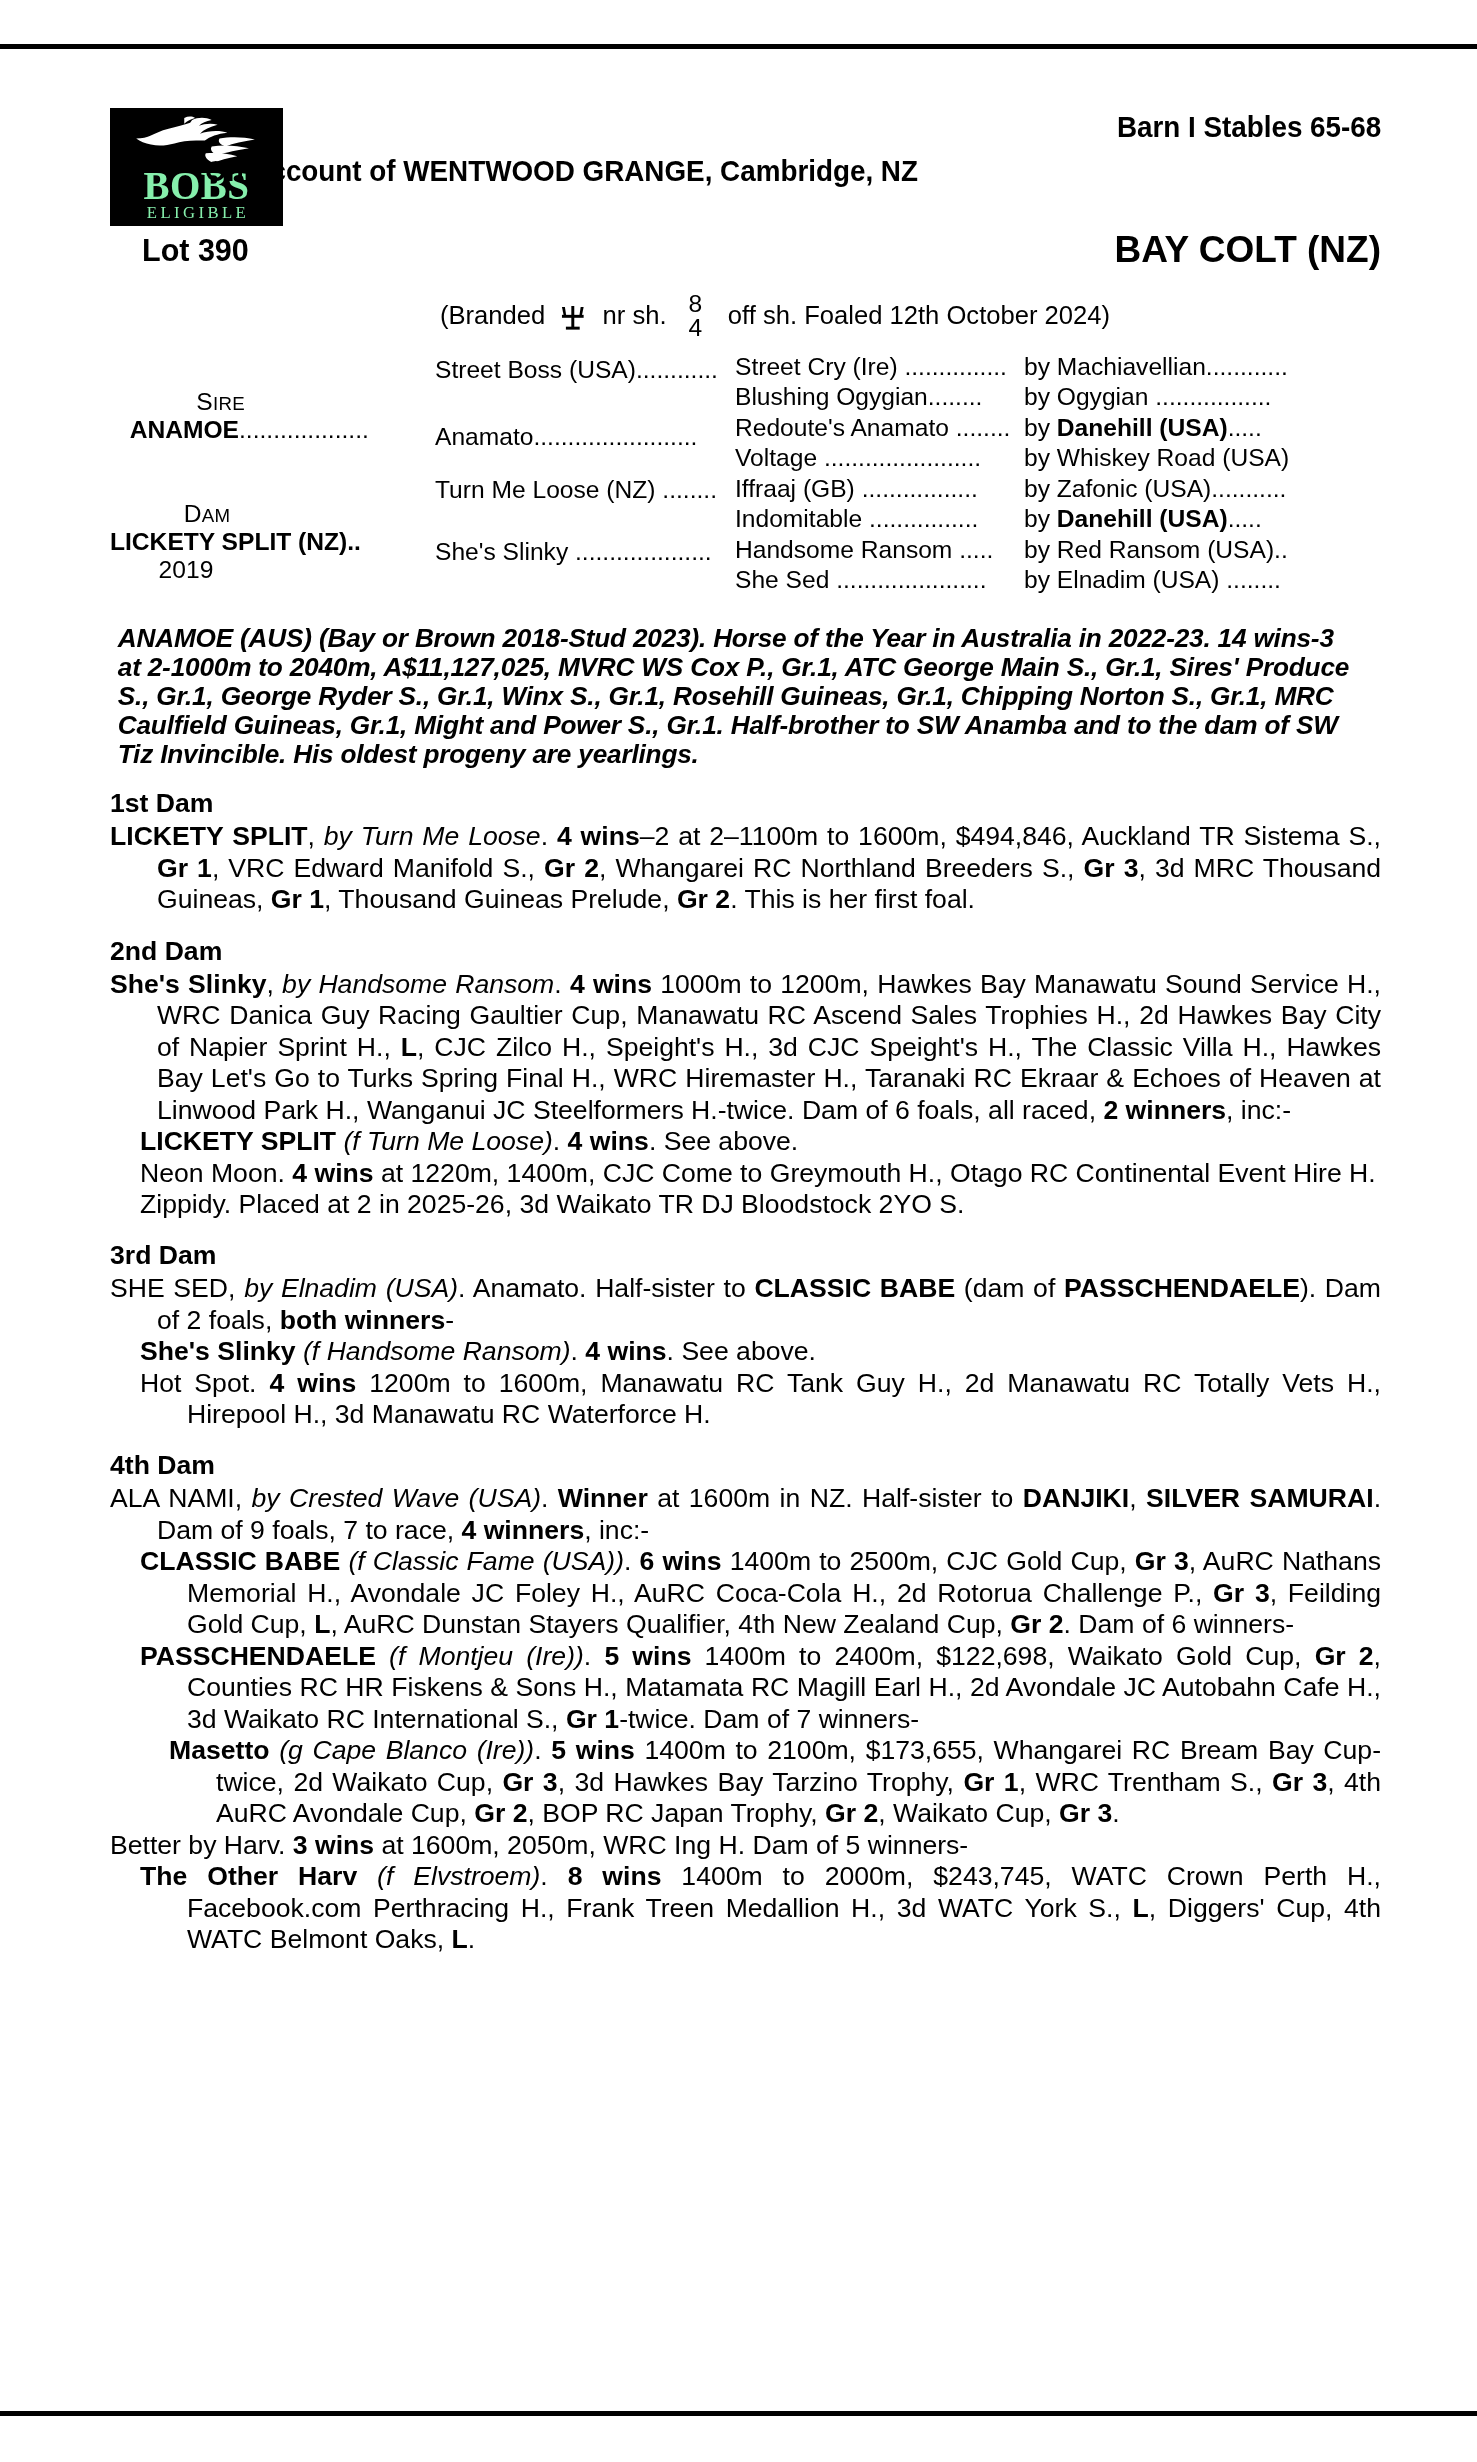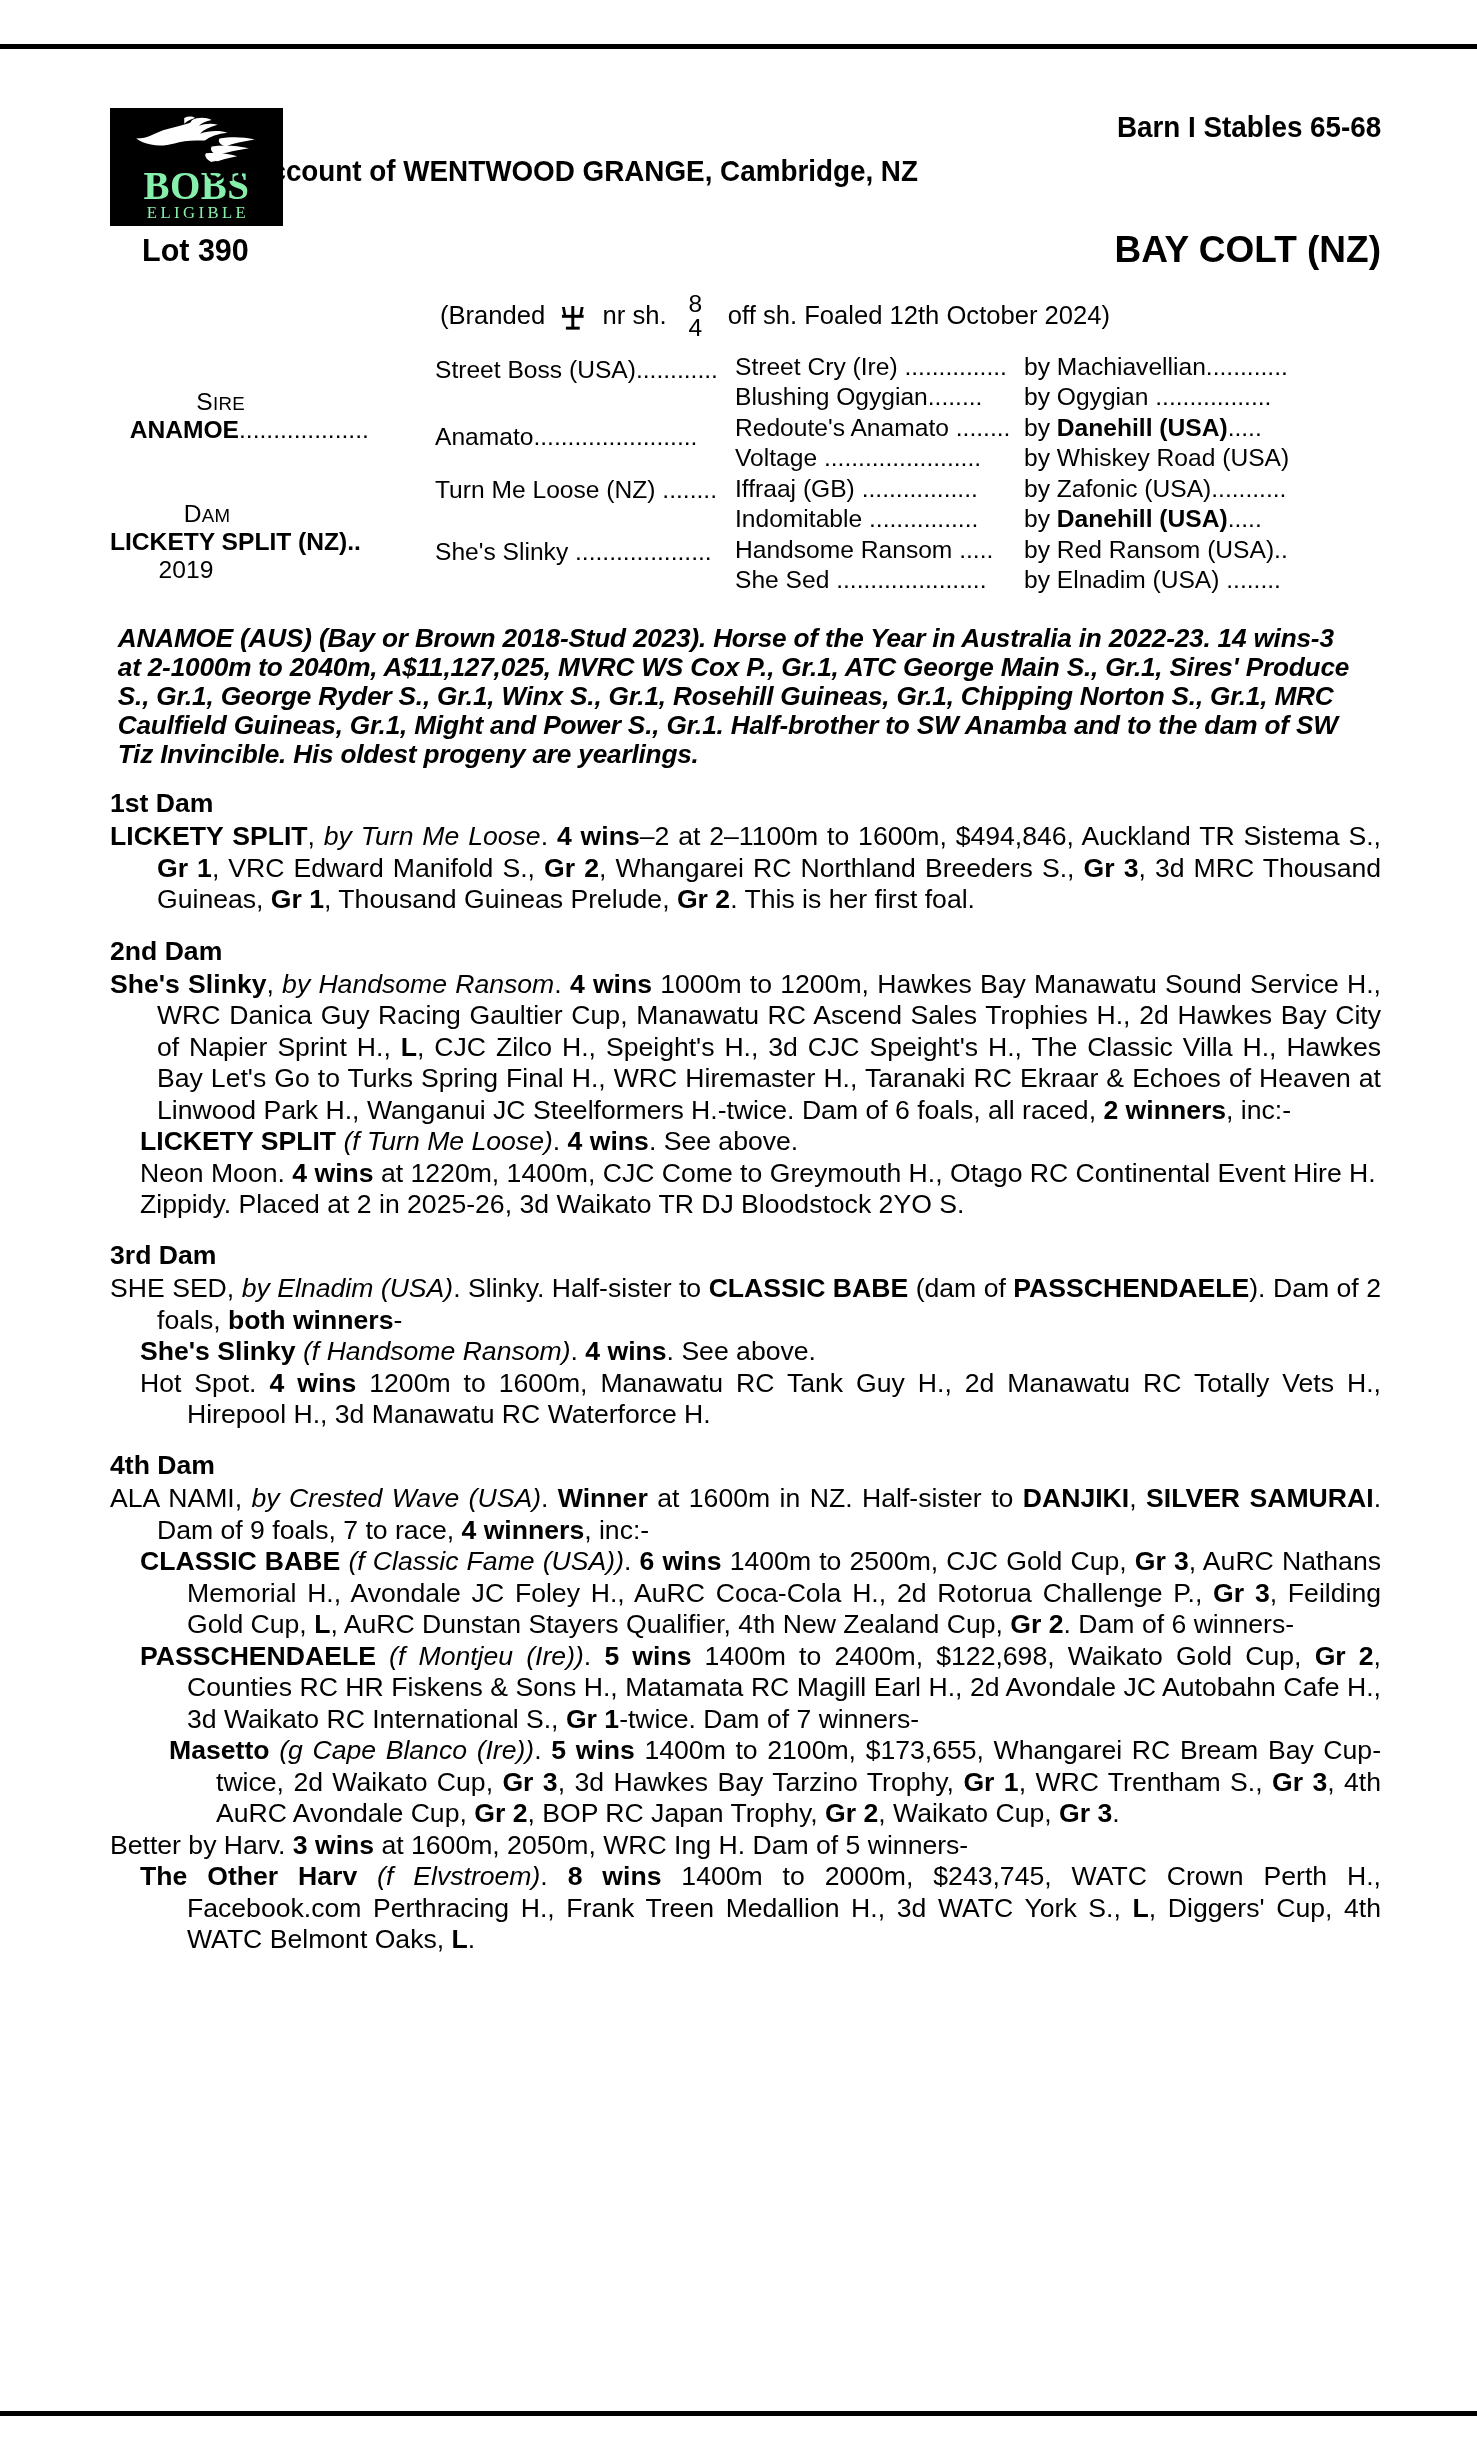--- a/index.html
+++ b/index.html
@@ -364,21 +364,21 @@
         </div>
         <div class="dam-section">
           <div class="dam-head">2nd Dam</div>
           <div class="entry hang1"><span class="b">She's Slinky</span><span>, </span><span class="i">by Handsome Ransom</span><span>. </span><span class="b">4 wins</span><span> 1000m to 1200m, Hawkes Bay Manawatu Sound Service H., WRC Danica Guy Racing Gaultier Cup, Manawatu RC Ascend Sales Trophies H., 2d Hawkes Bay City of Napier Sprint H., </span><span class="b">L</span><span>, CJC Zilco H., Speight's H., 3d CJC Speight's H., The Classic Villa H., Hawkes Bay Let's Go to Turks Spring Final H., WRC Hiremaster H., Taranaki RC Ekraar &amp; Echoes of Heaven at Linwood Park H., Wanganui JC Steelformers H.-twice. Dam of 6 foals, all raced, </span><span class="b">2 winners</span><span>, inc:-</span></div>
           <div class="entry hang2"><span class="b">LICKETY SPLIT</span><span> </span><span class="i">(f Turn Me Loose)</span><span>. </span><span class="b">4 wins</span><span>. See above.</span></div>
           <div class="entry hang2"><span>Neon Moon. </span><span class="b">4 wins</span><span> at 1220m, 1400m, CJC Come to Greymouth H., Otago RC Continental Event Hire H.</span></div>
           <div class="entry hang2"><span>Zippidy. Placed at 2 in 2025-26, 3d Waikato TR DJ Bloodstock 2YO S.</span></div>
         </div>
         <div class="dam-section">
           <div class="dam-head">3rd Dam</div>
-          <div class="entry hang1"><span>SHE SED</span><span>, </span><span class="i">by Elnadim (USA)</span><span>. Slinky. Half-sister to </span><span class="b">CLASSIC BABE</span><span> (dam of </span><span class="b">PASSCHENDAELE</span><span>). Dam of 2 foals, </span><span class="b">both winners</span><span>-</span></div>
+          <div class="entry hang1"><span>SHE SED</span><span>, </span><span class="i">by Elnadim (USA)</span><span>. Anamato. Half-sister to </span><span class="b">CLASSIC BABE</span><span> (dam of </span><span class="b">PASSCHENDAELE</span><span>). Dam of 2 foals, </span><span class="b">both winners</span><span>-</span></div>
           <div class="entry hang2"><span class="b">She's Slinky</span><span> </span><span class="i">(f Handsome Ransom)</span><span>. </span><span class="b">4 wins</span><span>. See above.</span></div>
           <div class="entry hang2"><span>Hot Spot. </span><span class="b">4 wins</span><span> 1200m to 1600m, Manawatu RC Tank Guy H., 2d Manawatu RC Totally Vets H., Hirepool H., 3d Manawatu RC Waterforce H.</span></div>
         </div>
         <div class="dam-section">
           <div class="dam-head">4th Dam</div>
           <div class="entry hang1"><span>ALA NAMI</span><span>, </span><span class="i">by Crested Wave (USA)</span><span>. </span><span class="b">Winner</span><span> at 1600m in NZ. Half-sister to </span><span class="b">DANJIKI</span><span>, </span><span class="b">SILVER SAMURAI</span><span>. Dam of 9 foals, 7 to race, </span><span class="b">4 winners</span><span>, inc:-</span></div>
           <div class="entry hang2"><span class="b">CLASSIC BABE</span><span> </span><span class="i">(f Classic Fame (USA))</span><span>. </span><span class="b">6 wins</span><span> 1400m to 2500m, CJC Gold Cup, </span><span class="b">Gr 3</span><span>, AuRC Nathans Memorial H., Avondale JC Foley H., AuRC Coca-Cola H., 2d Rotorua Challenge P., </span><span class="b">Gr 3</span><span>, Feilding Gold Cup, </span><span class="b">L</span><span>, AuRC Dunstan Stayers Qualifier, 4th New Zealand Cup, </span><span class="b">Gr 2</span><span>. Dam of 6 winners-</span></div>
           <div class="entry hang2"><span class="b">PASSCHENDAELE</span><span> </span><span class="i">(f Montjeu (Ire))</span><span>. </span><span class="b">5 wins</span><span> 1400m to 2400m, $122,698, Waikato Gold Cup, </span><span class="b">Gr 2</span><span>, Counties RC HR Fiskens &amp; Sons H., Matamata RC Magill Earl H., 2d Avondale JC Autobahn Cafe H., 3d Waikato RC International S., </span><span class="b">Gr 1</span><span>-twice. Dam of 7 winners-</span></div>
           <div class="entry hang3"><span class="b">Masetto</span><span> </span><span class="i">(g Cape Blanco (Ire))</span><span>. </span><span class="b">5 wins</span><span> 1400m to 2100m, $173,655, Whangarei RC Bream Bay Cup-twice, 2d Waikato Cup, </span><span class="b">Gr 3</span><span>, 3d Hawkes Bay Tarzino Trophy, </span><span class="b">Gr 1</span><span>, WRC Trentham S., </span><span class="b">Gr 3</span><span>, 4th AuRC Avondale Cup, </span><span class="b">Gr 2</span><span>, BOP RC Japan Trophy, </span><span class="b">Gr 2</span><span>, Waikato Cup, </span><span class="b">Gr 3</span><span>.</span></div>
           <div class="entry hang1"><span>Better by Harv. </span><span class="b">3 wins</span><span> at 1600m, 2050m, WRC Ing H. Dam of 5 winners-</span></div>

